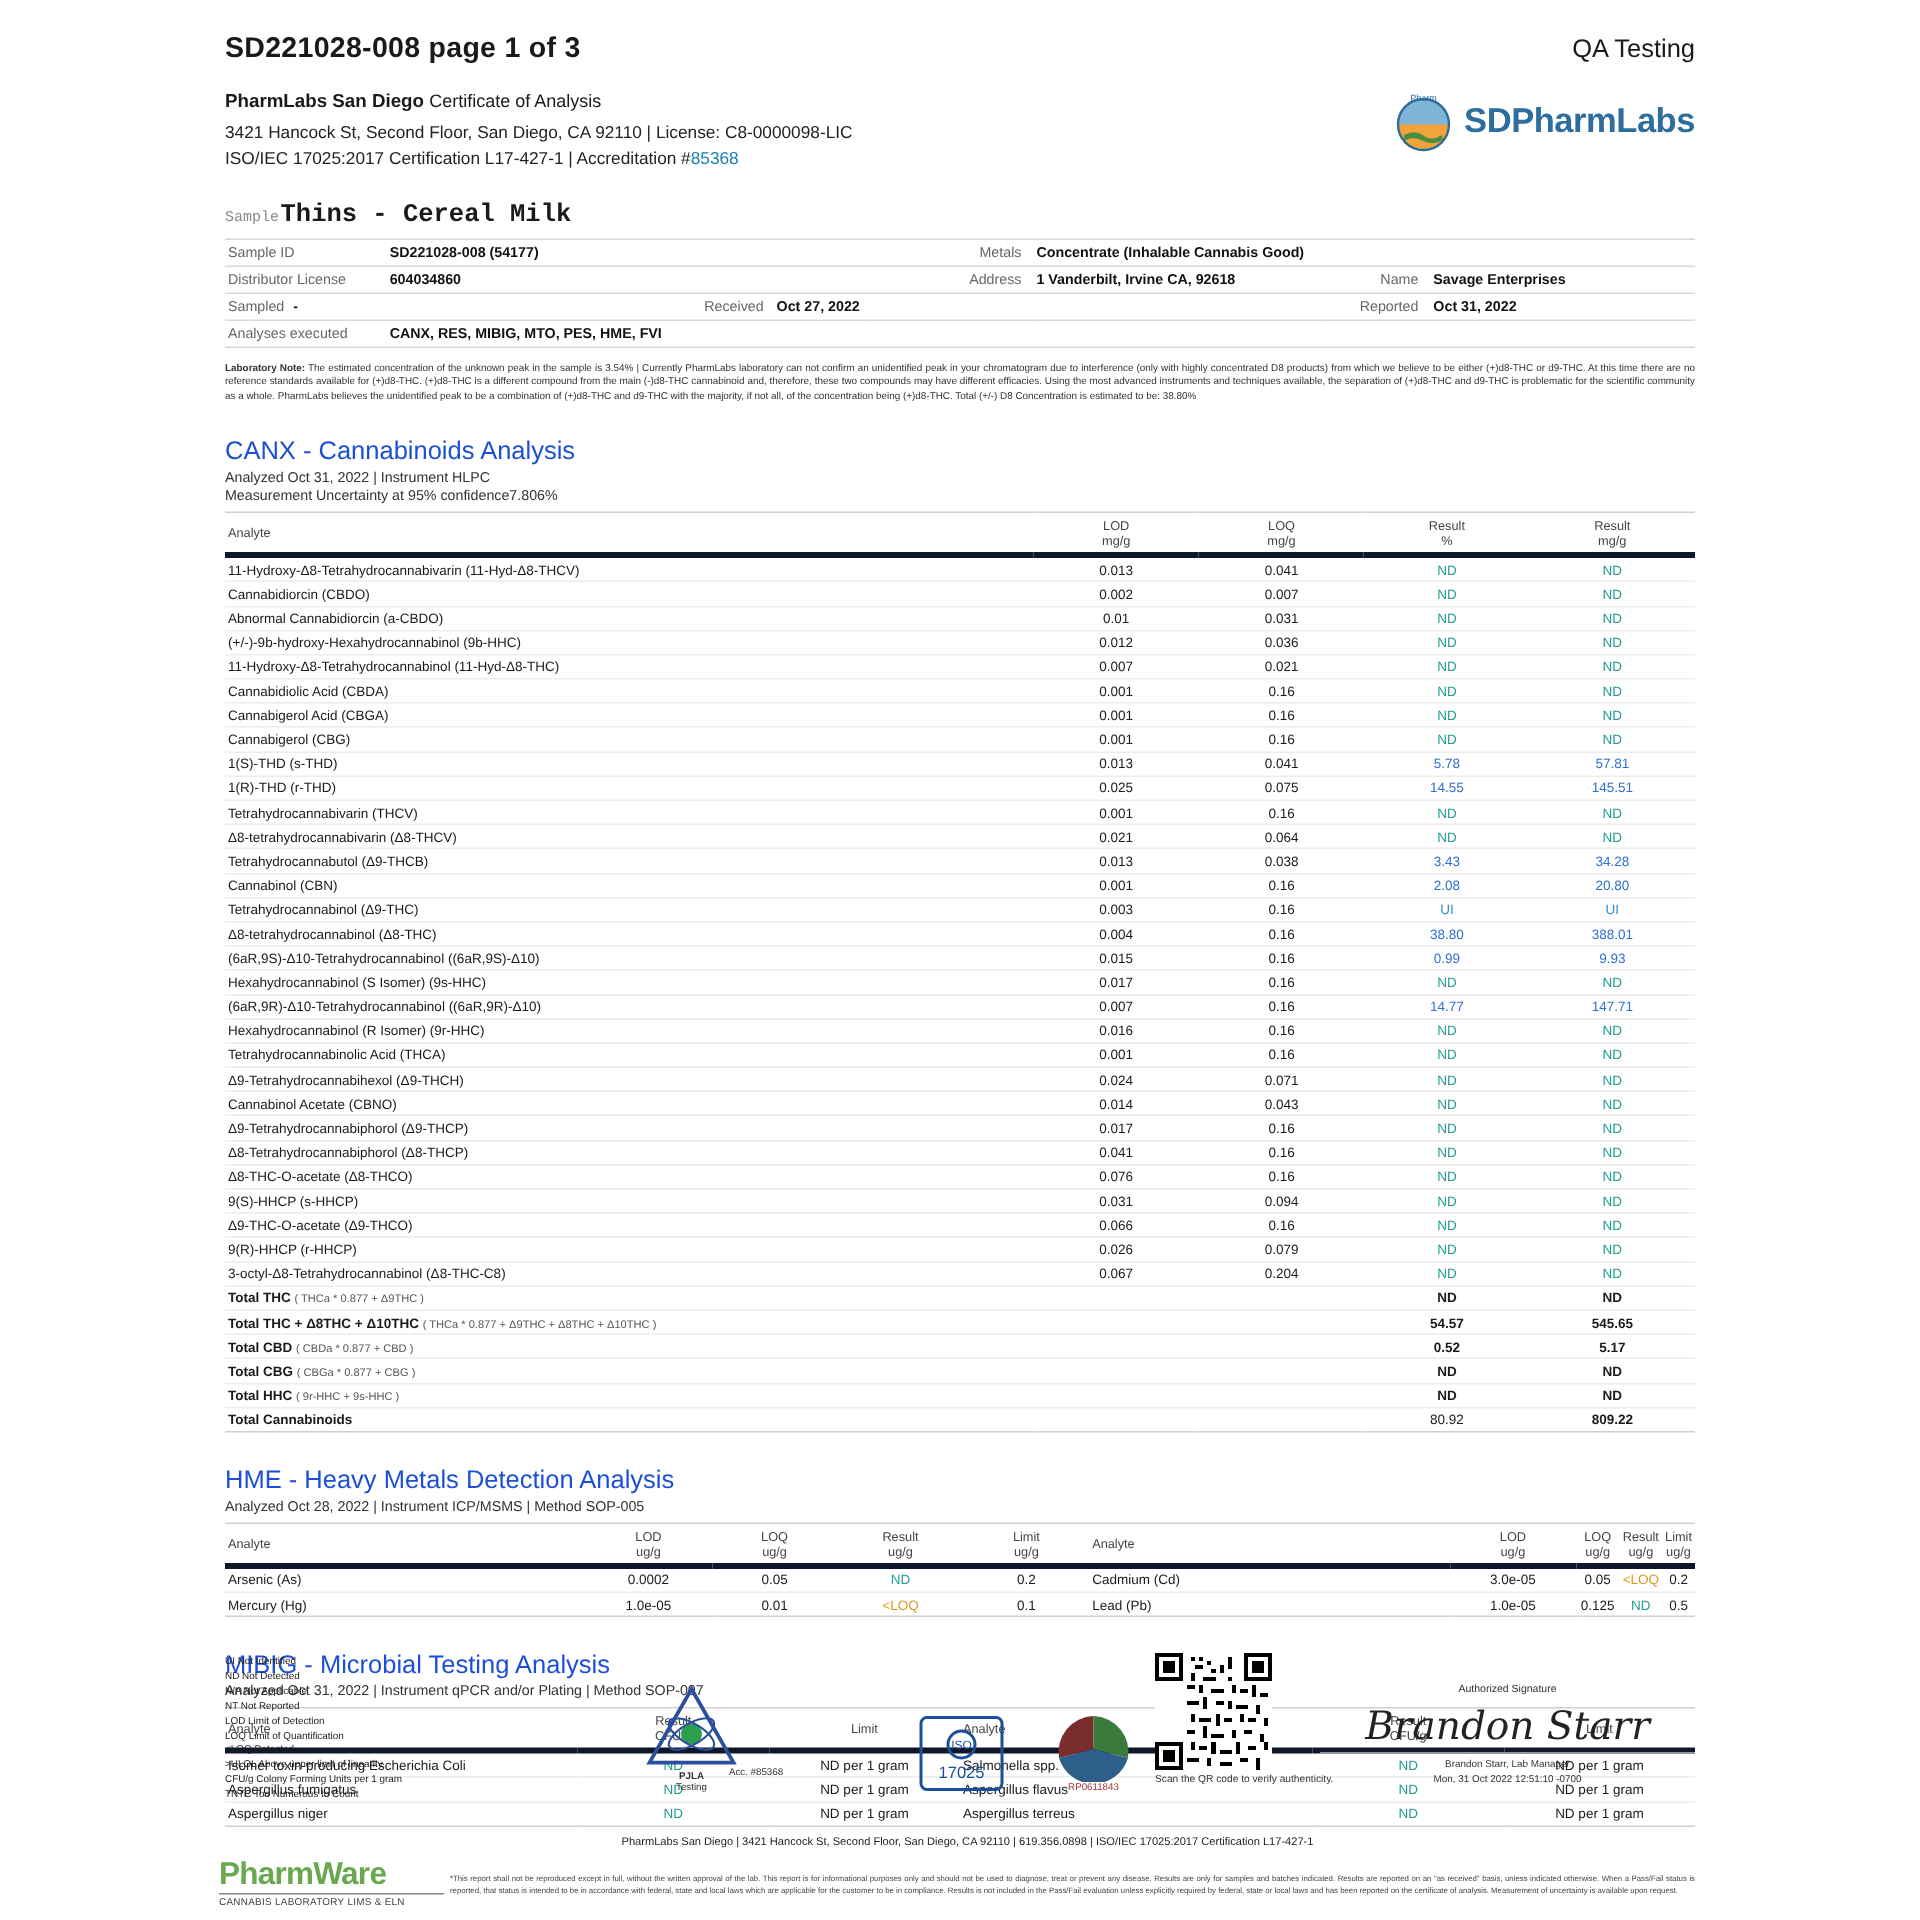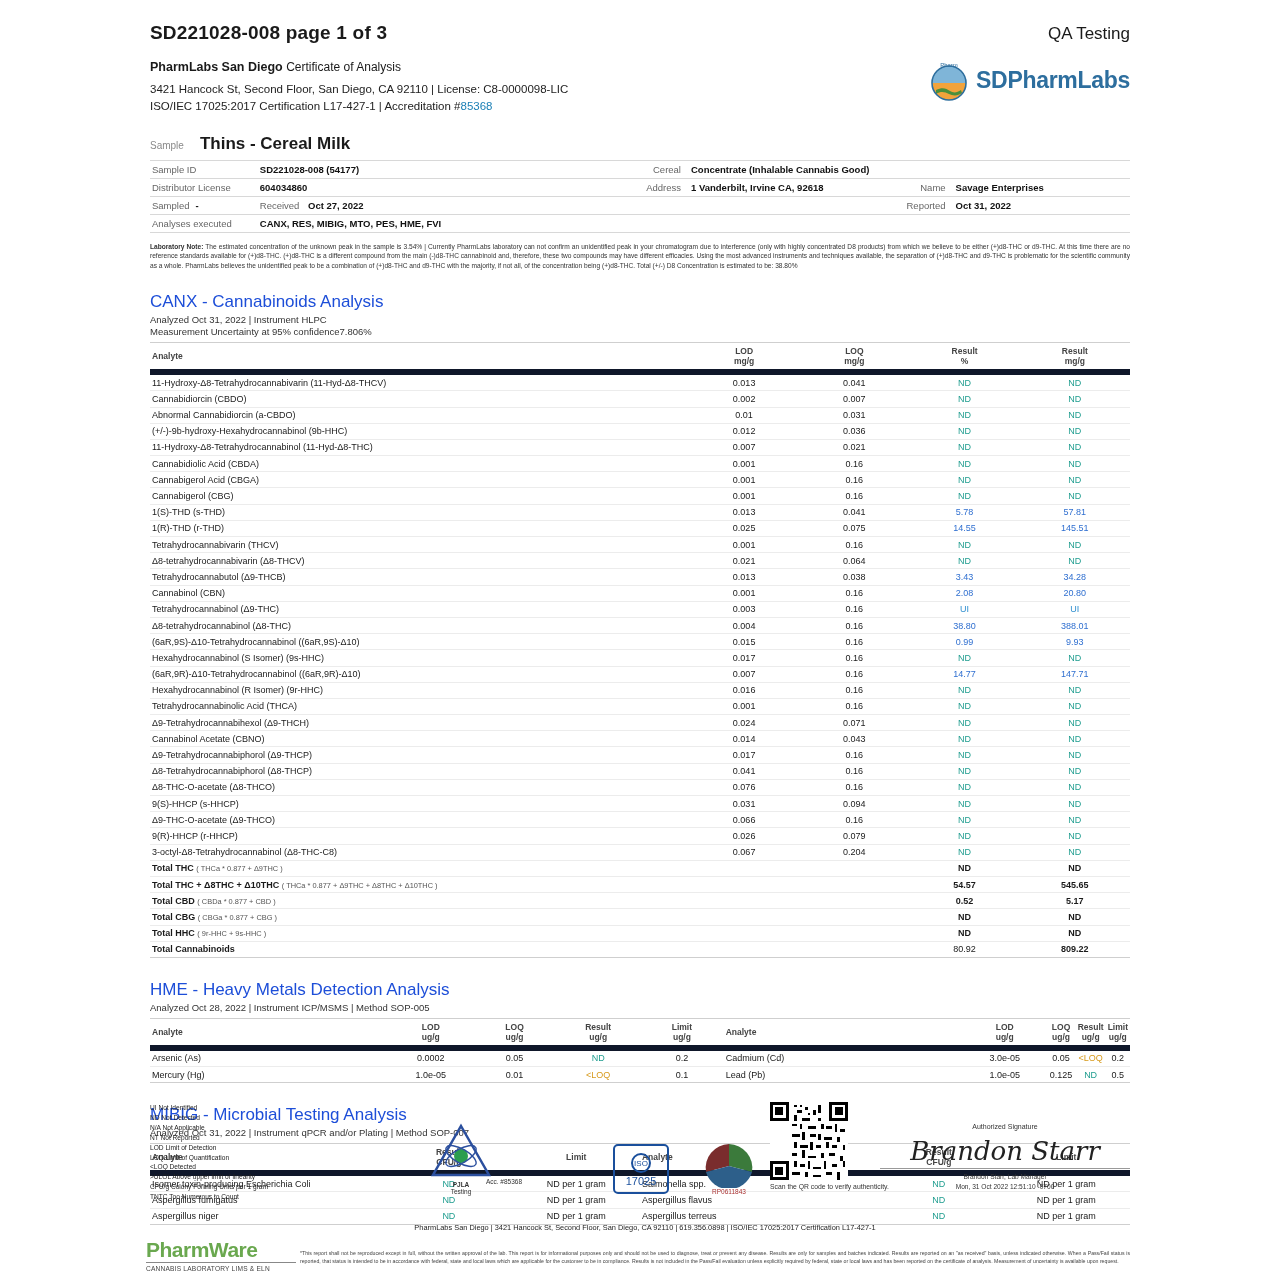--- a/index.html
+++ b/index.html
@@ -23,39 +23,39 @@
   .labline b { font-weight:bold; }
   .addr { margin-top:7px; font-size:11.5px; line-height:1.5; color:#222; }
   .addr .lic { color:#1a7fb5; }
 
   .logo-wrap { position:absolute; right:150px; top:58px; width:220px; height:45px; display:flex; align-items:center; justify-content:flex-end; }
   .logo-mark { width:46px; height:44px; position:relative; margin-right:4px; }
   .logo-text { font-size:23px; font-weight:bold; color:#2d6e9e; letter-spacing:-.3px; }
   .logo-text .sd { color:#2d6e9e; }
   .logo-text .pharm { color:#2d6e9e; }
 
-  .sample-row { margin-top:18px; display:flex; align-items:baseline; gap:16px; }
+  .sample-row { margin-top:18px; display:flex; align-items:baseline; gap:1px;font-family:Liberation Mono, monospace; }
   .sample-lbl { font-size:10px; color:#8a8a8a; }
   .sample-name { font-size:17px; font-weight:bold; }
 
   table.meta { width:100%; border-collapse:collapse; margin-top:6px; font-size:9.5px; }
   table.meta td { border-top:1px solid #d8d8d8; padding:3px 2px; vertical-align:middle; }
   table.meta tr:last-child td { border-bottom:1px solid #d8d8d8; }
   .k { color:#666; }
   .v { color:#111; font-weight:bold; }
 
   .lab-note { margin-top:9px; font-size:6.6px; line-height:1.45; color:#333; text-align:justify; }
   .lab-note b { font-weight:bold; }
 
   h2.section { font-size:17px; font-weight:normal; margin:22px 0 2px; color:#1d4ed8; }
   .sub { font-size:9.5px; color:#333; margin-bottom:1px; }
   .sub2 { font-size:9.5px; color:#333; margin-bottom:5px; }
 
   table.data { width:100%; border-collapse:collapse; font-size:9px; }
-  table.data th { font-weight:bold; color:#444; font-size:8.5px; border-bottom:6px solid #0f172a; border-top:1px solid #cfcfcf; padding:3px 2px; }
+  table.data th { font-weight:normal; color:#444; font-size:8.5px; border-bottom:4px solid #0f172a; border-top:1px solid #cfcfcf; padding:3px 2px; }
   table.data td { padding:2.6px 2px; border-bottom:1px solid #ececec; }
   table.data tr:last-child td { border-bottom:1px solid #cfcfcf; }
   .an { text-align:left; width:44%; }
   .num { text-align:center; width:9%; }
   .res { text-align:center; width:9%; }
   .nd { color:#1f9d8f; }
   .ui { color:#2f8fd0; }
   .val { color:#2f6fd0; }
   .loq { color:#d79a1c; }
   .totlbl { font-weight:bold; }
@@ -121,34 +121,34 @@
   <div class="sample-row">
     <div class="sample-lbl">Sample</div>
     <div class="sample-name">Thins - Cereal Milk</div>
   </div>
 
   <table class="meta">
     <tbody>
         <tr>
       <td style="width:11%"><span class="k">Sample ID</span></td>
       <td style="width:33%"><span class="v">SD221028-008 (54177)</span></td>
-      <td style="width:11%; text-align:right; padding-right:8px;"><span class="k">Cereal</span></td>
+      <td style="width:11%; text-align:right; padding-right:8px;"><span class="k">Metals</span></td>
       <td colspan="3"><span class="v">Concentrate (Inhalable Cannabis Good)</span></td>
     </tr>
     <tr>
       <td><span class="k">Distributor License</span></td>
       <td><span class="v">604034860</span></td>
       <td style="text-align:right; padding-right:8px;"><span class="k">Address</span></td>
       <td style="width:20%"><span class="v">1 Vanderbilt, Irvine CA, 92618</span></td>
       <td style="width:7%; text-align:right; padding-right:8px;"><span class="k">Name</span></td>
       <td><span class="v">Savage Enterprises</span></td>
     </tr>
     <tr>
       <td><span class="k">Sampled</span><span class="v" style="margin-left:6px">-</span></td>
-      <td style="padding-right:8px;"><span class="k">Received</span>
+      <td style="text-align:right; padding-right:8px;"><span class="k">Received</span>
         <span class="v" style="margin-left:6px">Oct 27, 2022</span></td>
       <td colspan="2"></td>
       <td style="text-align:right; padding-right:8px;"><span class="k">Reported</span></td>
       <td><span class="v">Oct 31, 2022</span></td>
     </tr>
     <tr>
       <td><span class="k">Analyses executed</span></td>
       <td colspan="5"><span class="v">CANX, RES, MIBIG, MTO, PES, HME, FVI</span></td>
     </tr>
   </tbody>

